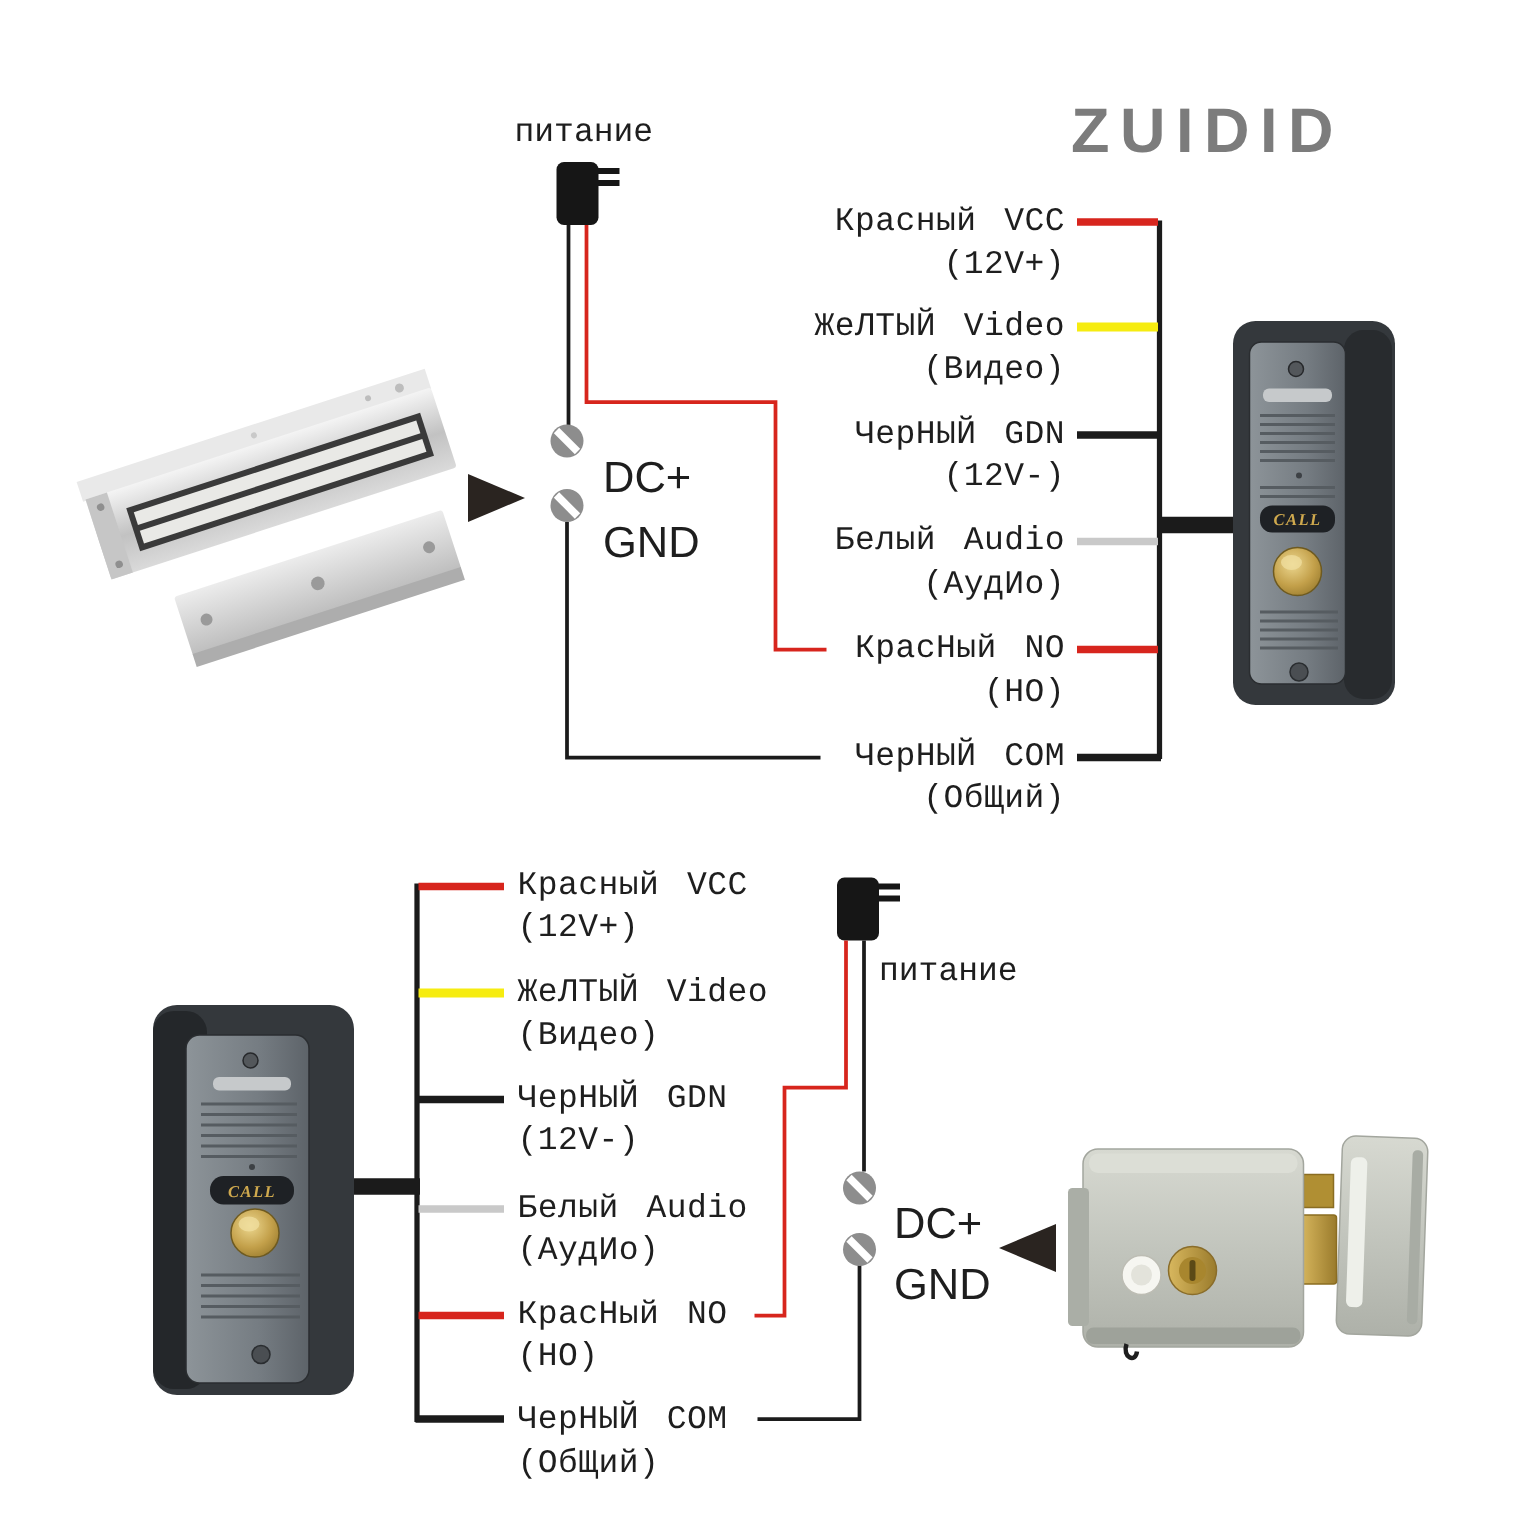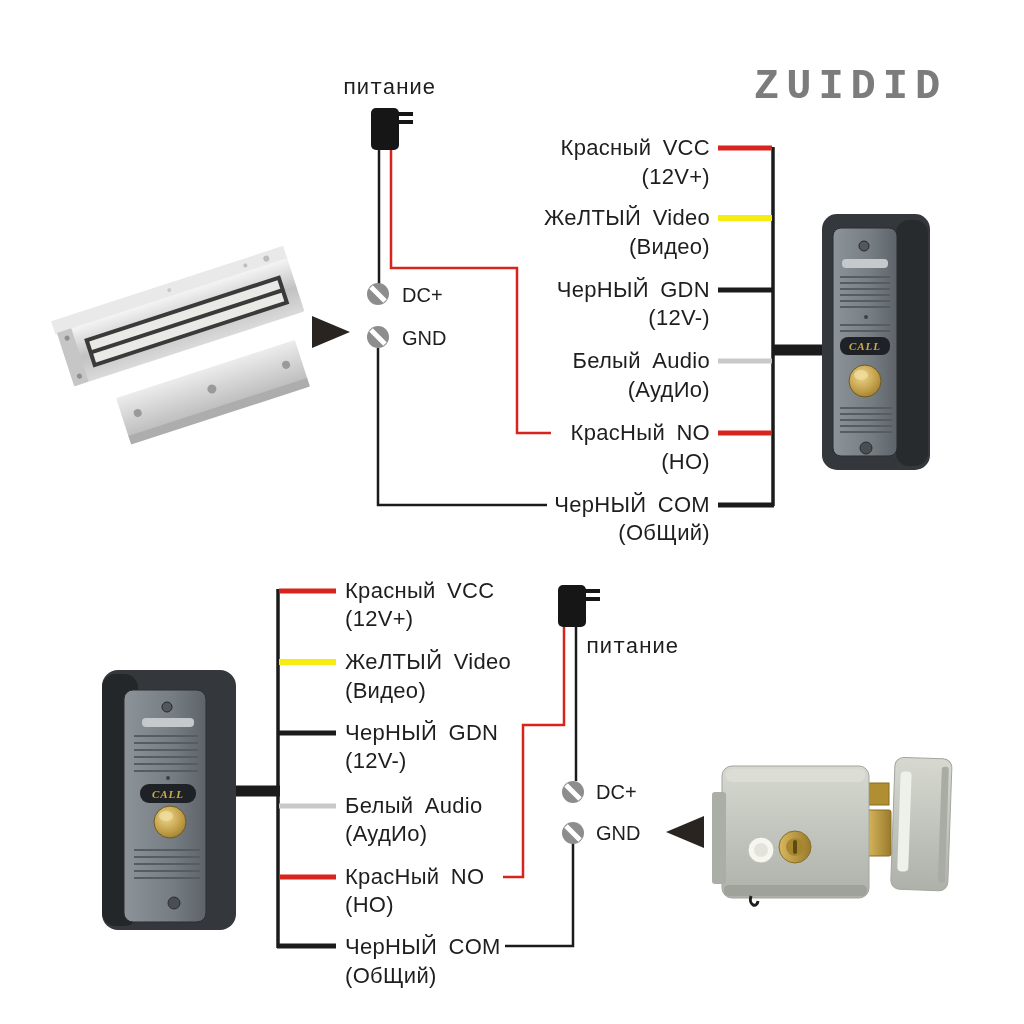--- a/index.html
+++ b/index.html
@@ -2,29 +2,29 @@
 <html><head>
 <meta charset="utf-8">
 <style>
   html,body { margin:0; padding:0; background:#ffffff; }
   .canvas {
     position:relative; width:1024px; height:1024px; background:#ffffff;
     font-family:"Liberation Sans","DejaVu Sans",sans-serif; overflow:hidden;
   }
   .lbl {
     position:absolute; font-size:22px; line-height:28px; color:#1e1e1e;
-    white-space:nowrap; word-spacing:5px; letter-spacing:0.3px;
+    white-space:nowrap; word-spacing:5px; letter-spacing:0.3px;font-family:Liberation Mono, monospace;
   }
   .top-lbl { right:314px; text-align:right; }
   .bot-lbl { left:345px; text-align:left; }
-  .term { position:absolute; font-size:20px; line-height:26px; color:#1e1e1e; white-space:nowrap; }
+  .term { position:absolute; font-size:29px; line-height:26px; color:#1e1e1e; white-space:nowrap;margin-top:24px; }
   .power { position:absolute; font-size:22px; line-height:26px; color:#1e1e1e; white-space:nowrap;font-family:Liberation Mono, monospace; }
   .logo {
-    position:absolute; left:754px; top:63px;
-    font-family:Liberation Mono, monospace; font-weight:bold;
+    position:absolute; left:714px; top:63px;
+    font-family:Liberation Sans, sans-serif; font-weight:bold;
     font-size:42px; letter-spacing:7px; color:#7c7c7c;
   }
   svg.overlay { position:absolute; left:0; top:0; width:1024px; height:1024px; }
   .call-text {
     font-family:"Liberation Serif","DejaVu Serif",serif; font-style:italic; font-weight:bold;
     font-size:11px; letter-spacing:1px; fill:#cfa94e;
   }
 </style>
 </head>
 <body>

